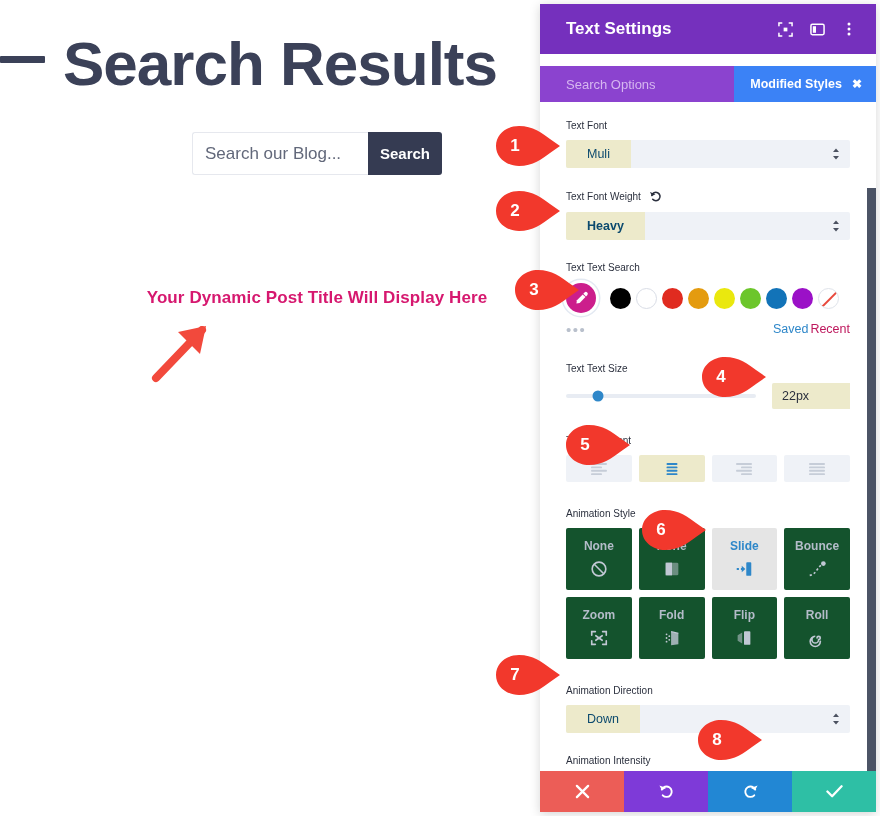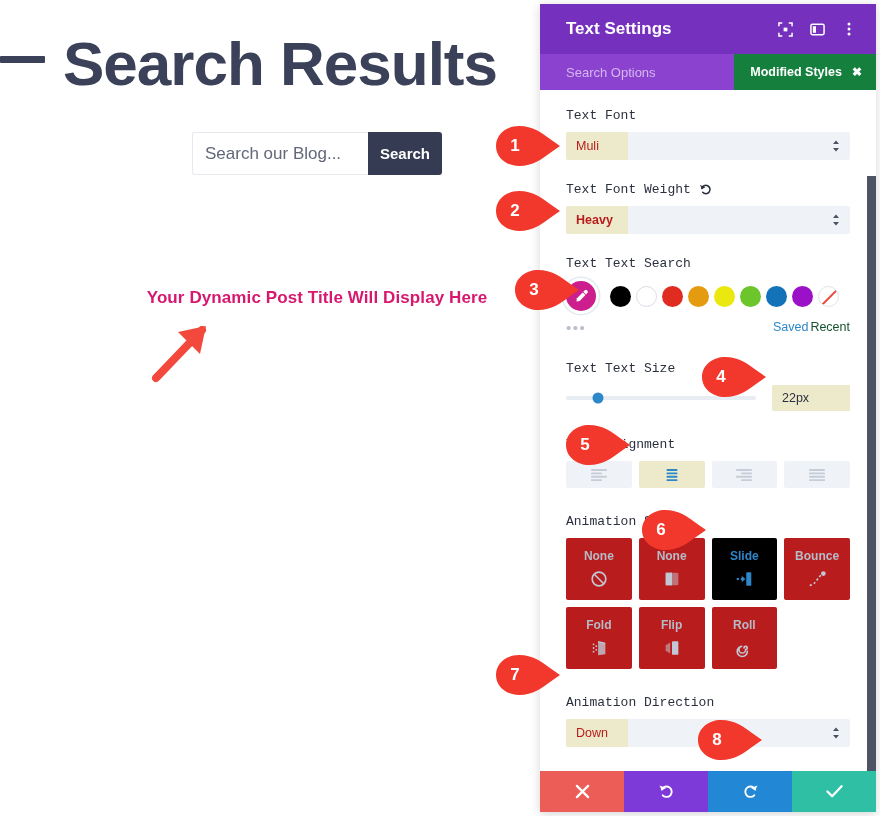--- a/index.html
+++ b/index.html
@@ -54,49 +54,49 @@
   }
   #panel-header {
     height:50px; background:#7530bd; display:flex; align-items:center;
     padding:0 14px 0 26px; flex:none;
   }
   #panel-title { color:#fff; font-size:17px; font-weight:bold; flex:1; }
   .hdr-icon { width:26px; height:26px; display:flex; align-items:center; justify-content:center; cursor:pointer; margin-left:6px; }
 
   #panel-subbar {
     height:36px; background:#8b43cf; display:flex; align-items:center;
-    padding-left:26px; flex:none; position:relative;
+    padding-left:26px; flex:none; position:relative;margin-top:12px;
   }
   #search-options-label { color:#d6b6f0; font-size:13px; }
   #modified-styles {
     position:absolute; right:0; top:0; height:36px;
-    background:#15803d; color:#fff; font-size:12.5px; font-weight:bold;
+    background:#3b82f6; color:#fff; font-size:12.5px; font-weight:bold;
     display:flex; align-items:center; gap:10px; padding:0 14px 0 16px; cursor:pointer;
   }
   #modified-close { font-size:12px; }
 
   #panel-body {
     flex:1; overflow:hidden; background:#fff; position:relative;
     padding:18px 26px 6px 26px;
   }
 
   .field-label {
-    font-size:13px; color:#2b303e; font-weight:normal;
-    margin-bottom:9px; display:flex; align-items:center; gap:8px;font-family:Liberation Mono, monospace;
+    font-size:10px; color:#2b303e; font-weight:normal;
+    margin-bottom:9px; display:flex; align-items:center; gap:8px;
   }
   .reset-icon { display:inline-flex; }
 
   .select-row {
     height:28px; background:#eff2f7; border-radius:2px;
     display:flex; align-items:center; position:relative; cursor:pointer;
     margin-bottom:22px;
   }
   .select-value {
     background:#edeacb; height:28px; display:flex; align-items:center;
-    padding:0 10px; font-size:12.5px; color:#b91c1c; min-width:62px;
+    padding:0 21px; font-size:12.5px; color:#0c4a6e; min-width:62px;
     border-radius:2px 0 0 2px;
   }
   .select-value.bold { font-weight:bold; }
   .select-caret { position:absolute; right:10px; display:flex; flex-direction:column; gap:2px; }
 
   
   #color-row { display:flex; align-items:center; gap:0; height:32px; }
   #eyedrop-swatch {
     width:30px; height:30px; border-radius:50%; background:#cc1e8c;
     box-shadow:0 0 0 3px #fff, 0 0 0 4.5px #e3e9f2;
@@ -107,21 +107,21 @@
   .swatch.white { border:1px solid #d9dde6; }
   .swatch.none { background:#fff; border:1px solid #dfe3ea; position:relative; overflow:hidden; }
   .swatch.none:after {
     content:""; position:absolute; left:-4px; top:9px; width:30px; height:2.4px;
     background:#e8493c; transform:rotate(-45deg);
   }
   #color-meta { display:flex; align-items:center; margin-top:7px; height:16px; }
   #color-dots { font-size:15px; color:#b9c0cc; letter-spacing:1.5px; line-height:1; cursor:pointer; }
   #color-meta-right { margin-left:auto; display:flex; gap:2px; }
   #saved-link { color:#2e87c9; font-size:12.5px; cursor:pointer; }
-  #recent-link { color:#14532d; font-size:12.5px; cursor:pointer; }
+  #recent-link { color:#be185d; font-size:12.5px; cursor:pointer; }
 
   
   .slider-row { display:flex; align-items:center; gap:0; margin-top:4px; }
   .slider-track {
     flex:1; height:4px; background:#e8ecf3; border-radius:2px; position:relative; margin-right:16px; cursor:pointer;
   }
   .slider-handle {
     position:absolute; top:50%; width:11px; height:11px; border-radius:50%;
     background:#2e87c9; transform:translate(-50%,-50%); cursor:pointer;
   }
@@ -132,24 +132,24 @@
   #align-row { display:flex; gap:7px; }
   .align-btn {
     flex:1; height:27px; background:#eff2f7; border-radius:2px;
     display:flex; align-items:center; justify-content:center; cursor:pointer;
   }
   .align-btn.active { background:#edeacb; }
 
   
   #anim-grid { display:grid; grid-template-columns:repeat(4,1fr); gap:7px; }
   .anim-cell {
-    height:62px; background:#b91c1c; border-radius:2px; cursor:pointer;
+    height:62px; background:#14532d; border-radius:2px; cursor:pointer;
     display:flex; flex-direction:column; align-items:center; justify-content:center; gap:6px;
   }
-  .anim-cell.active { background:#000000; }
+  .anim-cell.active { background:#e5e5e5; }
   .anim-label { font-size:12px; color:#b4bcc9; font-weight:bold; }
   .anim-cell.active .anim-label { color:#2e87c9; }
 
   
   #panel-footer { height:41px; display:flex; flex:none; }
   .foot-btn { flex:1; display:flex; align-items:center; justify-content:center; cursor:pointer; }
   #foot-cancel { background:#ec5d57; }
   #foot-undo   { background:#7e3ad8; }
   #foot-redo   { background:#2287d4; }
   #foot-save   { background:#2ebfa5; }
@@ -366,20 +366,27 @@
           </svg>
         </div>
         <div class="anim-cell">
           <div class="anim-label">Bounce</div>
           <svg width="22" height="20" viewBox="0 0 24 22">
             <circle cx="19" cy="5" r="2.6" fill="#c1c8d4"></circle>
             <path d="M4 18 Q9 17 12 12 Q14.5 8 17 6.5" stroke="#c1c8d4" stroke-width="1.8" fill="none" stroke-dasharray="2.4 2.4"></path>
           </svg>
         </div>
         <div class="anim-cell">
+          <div class="anim-label">Zoom</div>
+          <svg width="22" height="20" viewBox="0 0 24 22">
+            <path d="M4 8 V4 H8 M16 4 H20 V8 M20 14 V18 H16 M8 18 H4 V14" stroke="#c1c8d4" stroke-width="1.8" fill="none" stroke-linecap="round"></path>
+            <path d="M8.5 8.5 L15.5 13.5 M15.5 8.5 L8.5 13.5" stroke="#c1c8d4" stroke-width="1.8" stroke-linecap="round"></path>
+          </svg>
+        </div>
+        <div class="anim-cell">
           <div class="anim-label">Fold</div>
           <svg width="22" height="20" viewBox="0 0 24 22">
             <path d="M11 4 L19 6 V18 L11 19 Z" fill="#c1c8d4" opacity=".8"></path>
             <path d="M11 4 L19 6" stroke="#c1c8d4" stroke-width="1.4"></path>
             <circle cx="6" cy="7" r="1" fill="#c1c8d4"></circle>
             <circle cx="6" cy="11" r="1" fill="#c1c8d4"></circle>
             <circle cx="6" cy="15" r="1" fill="#c1c8d4"></circle>
             <circle cx="9" cy="9" r="1" fill="#c1c8d4"></circle>
             <circle cx="9" cy="13" r="1" fill="#c1c8d4"></circle>
           </svg>

